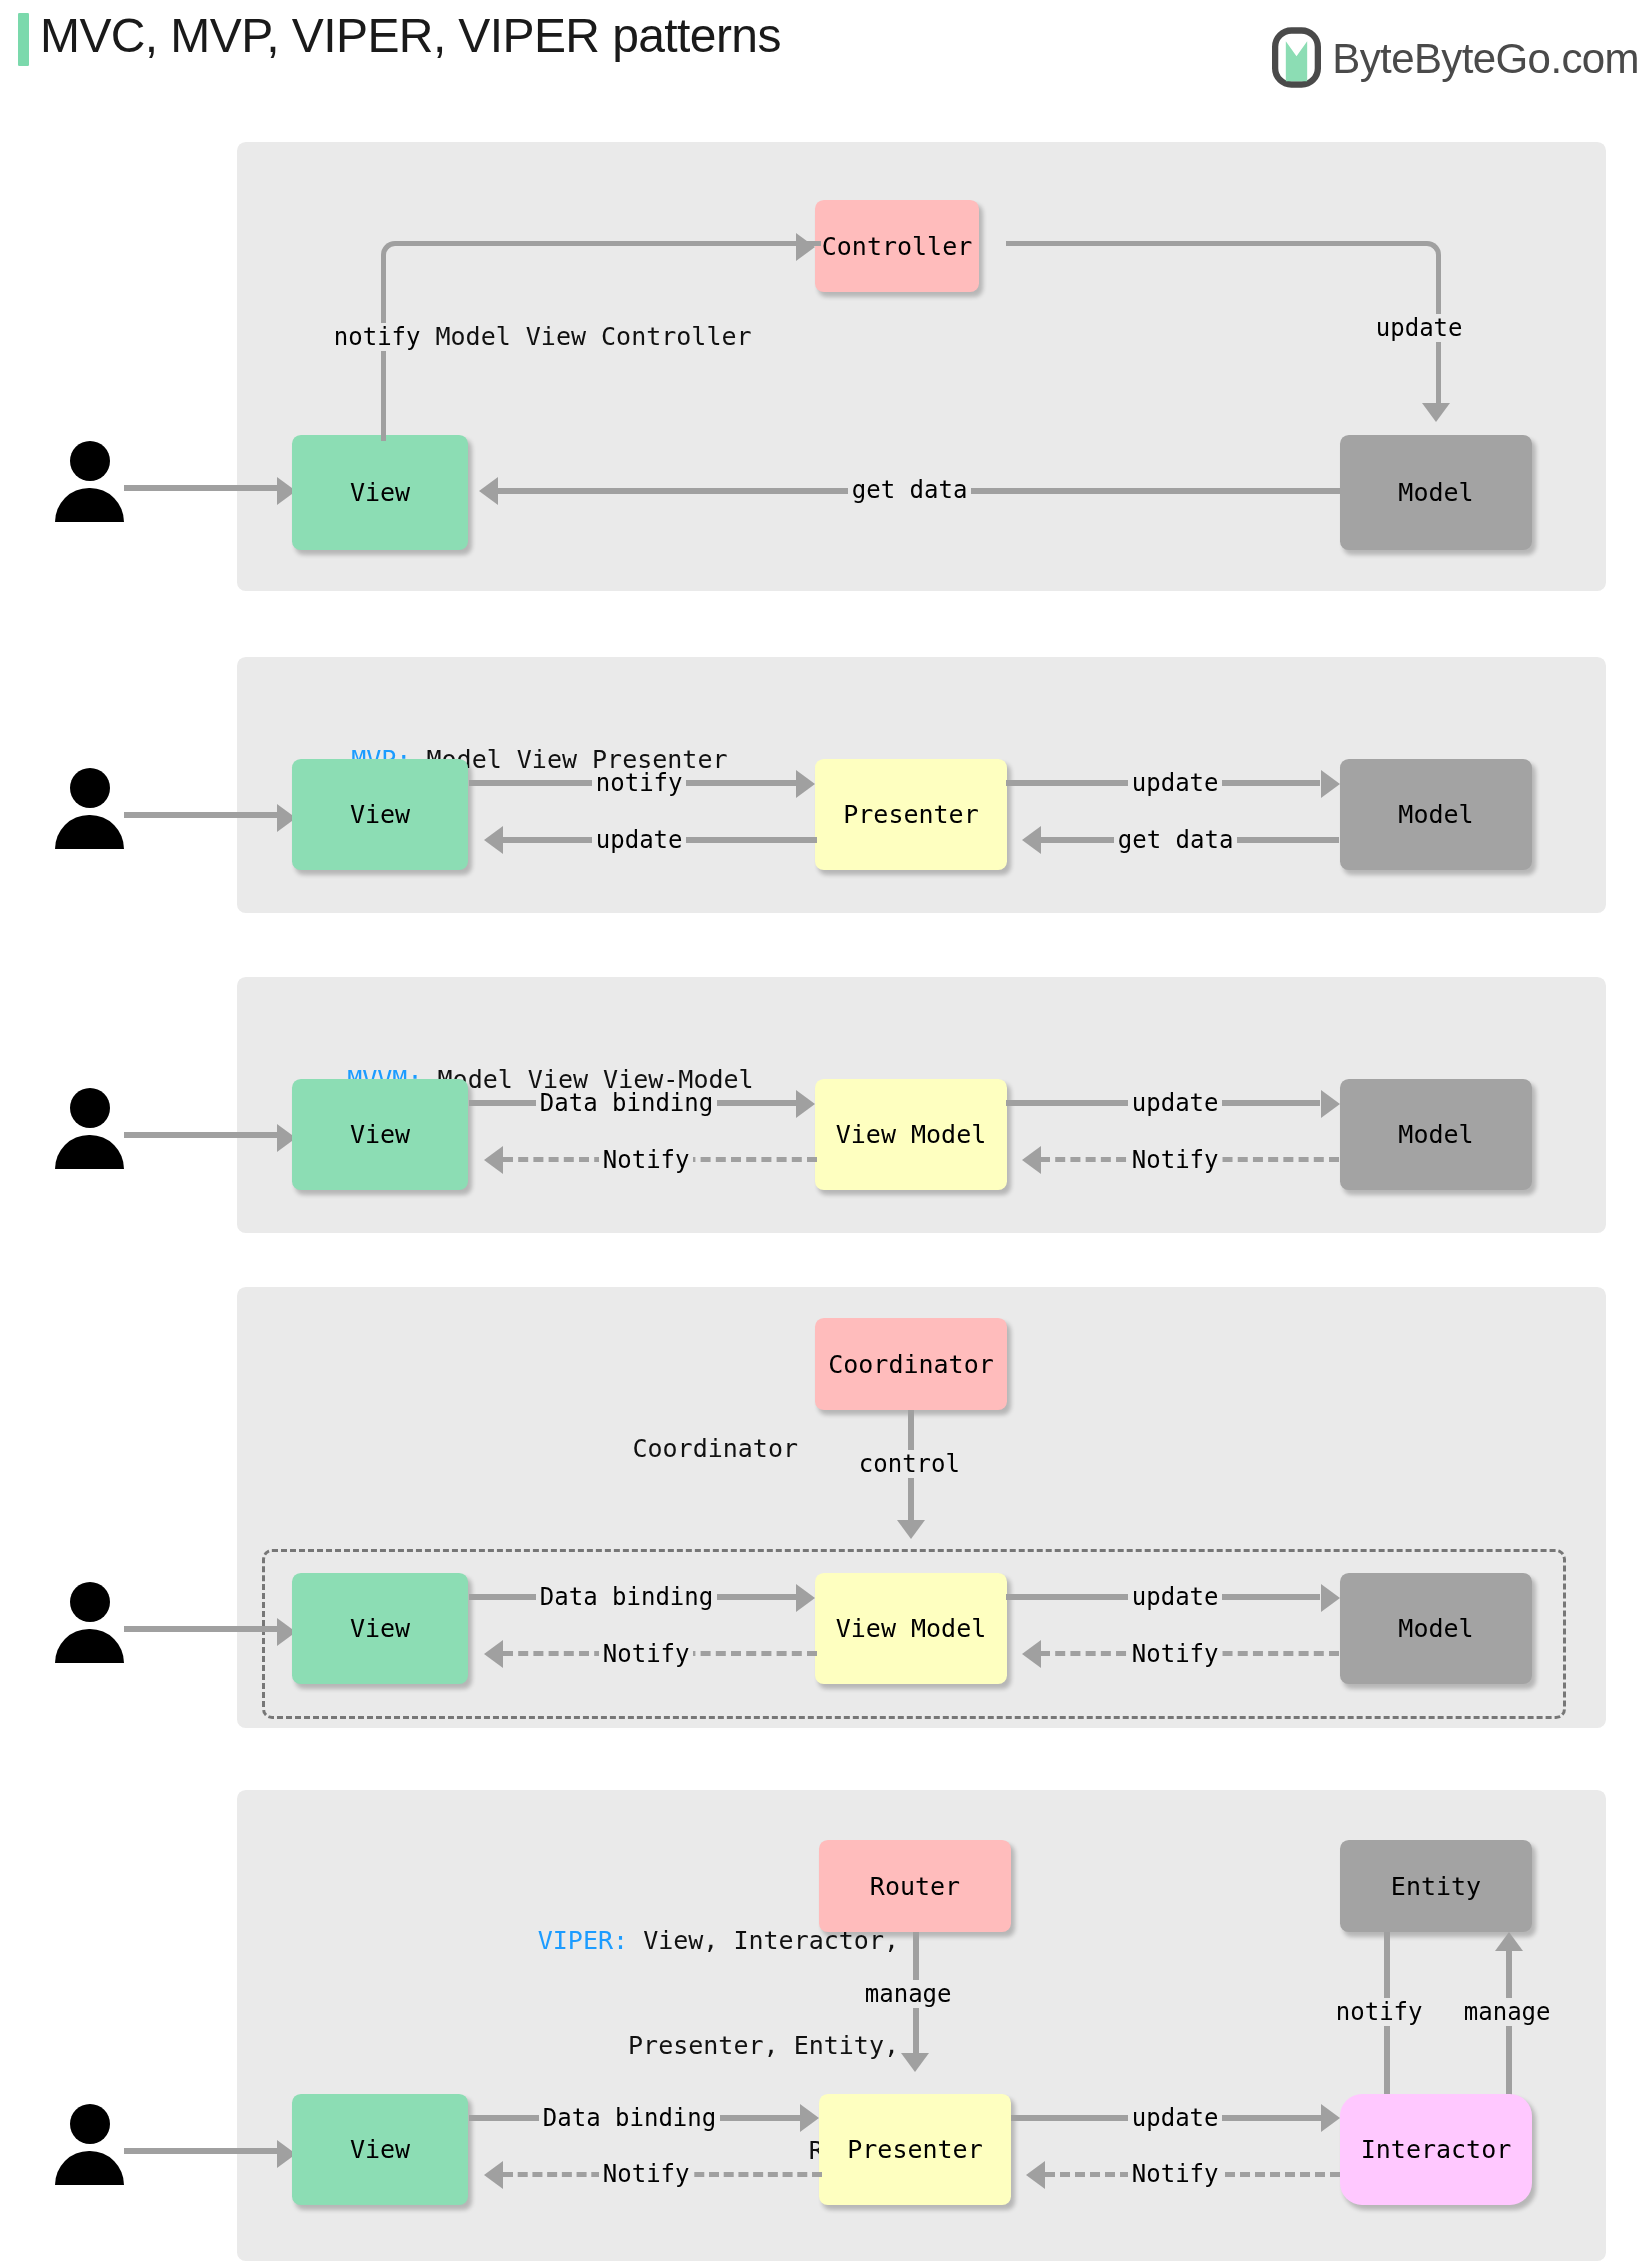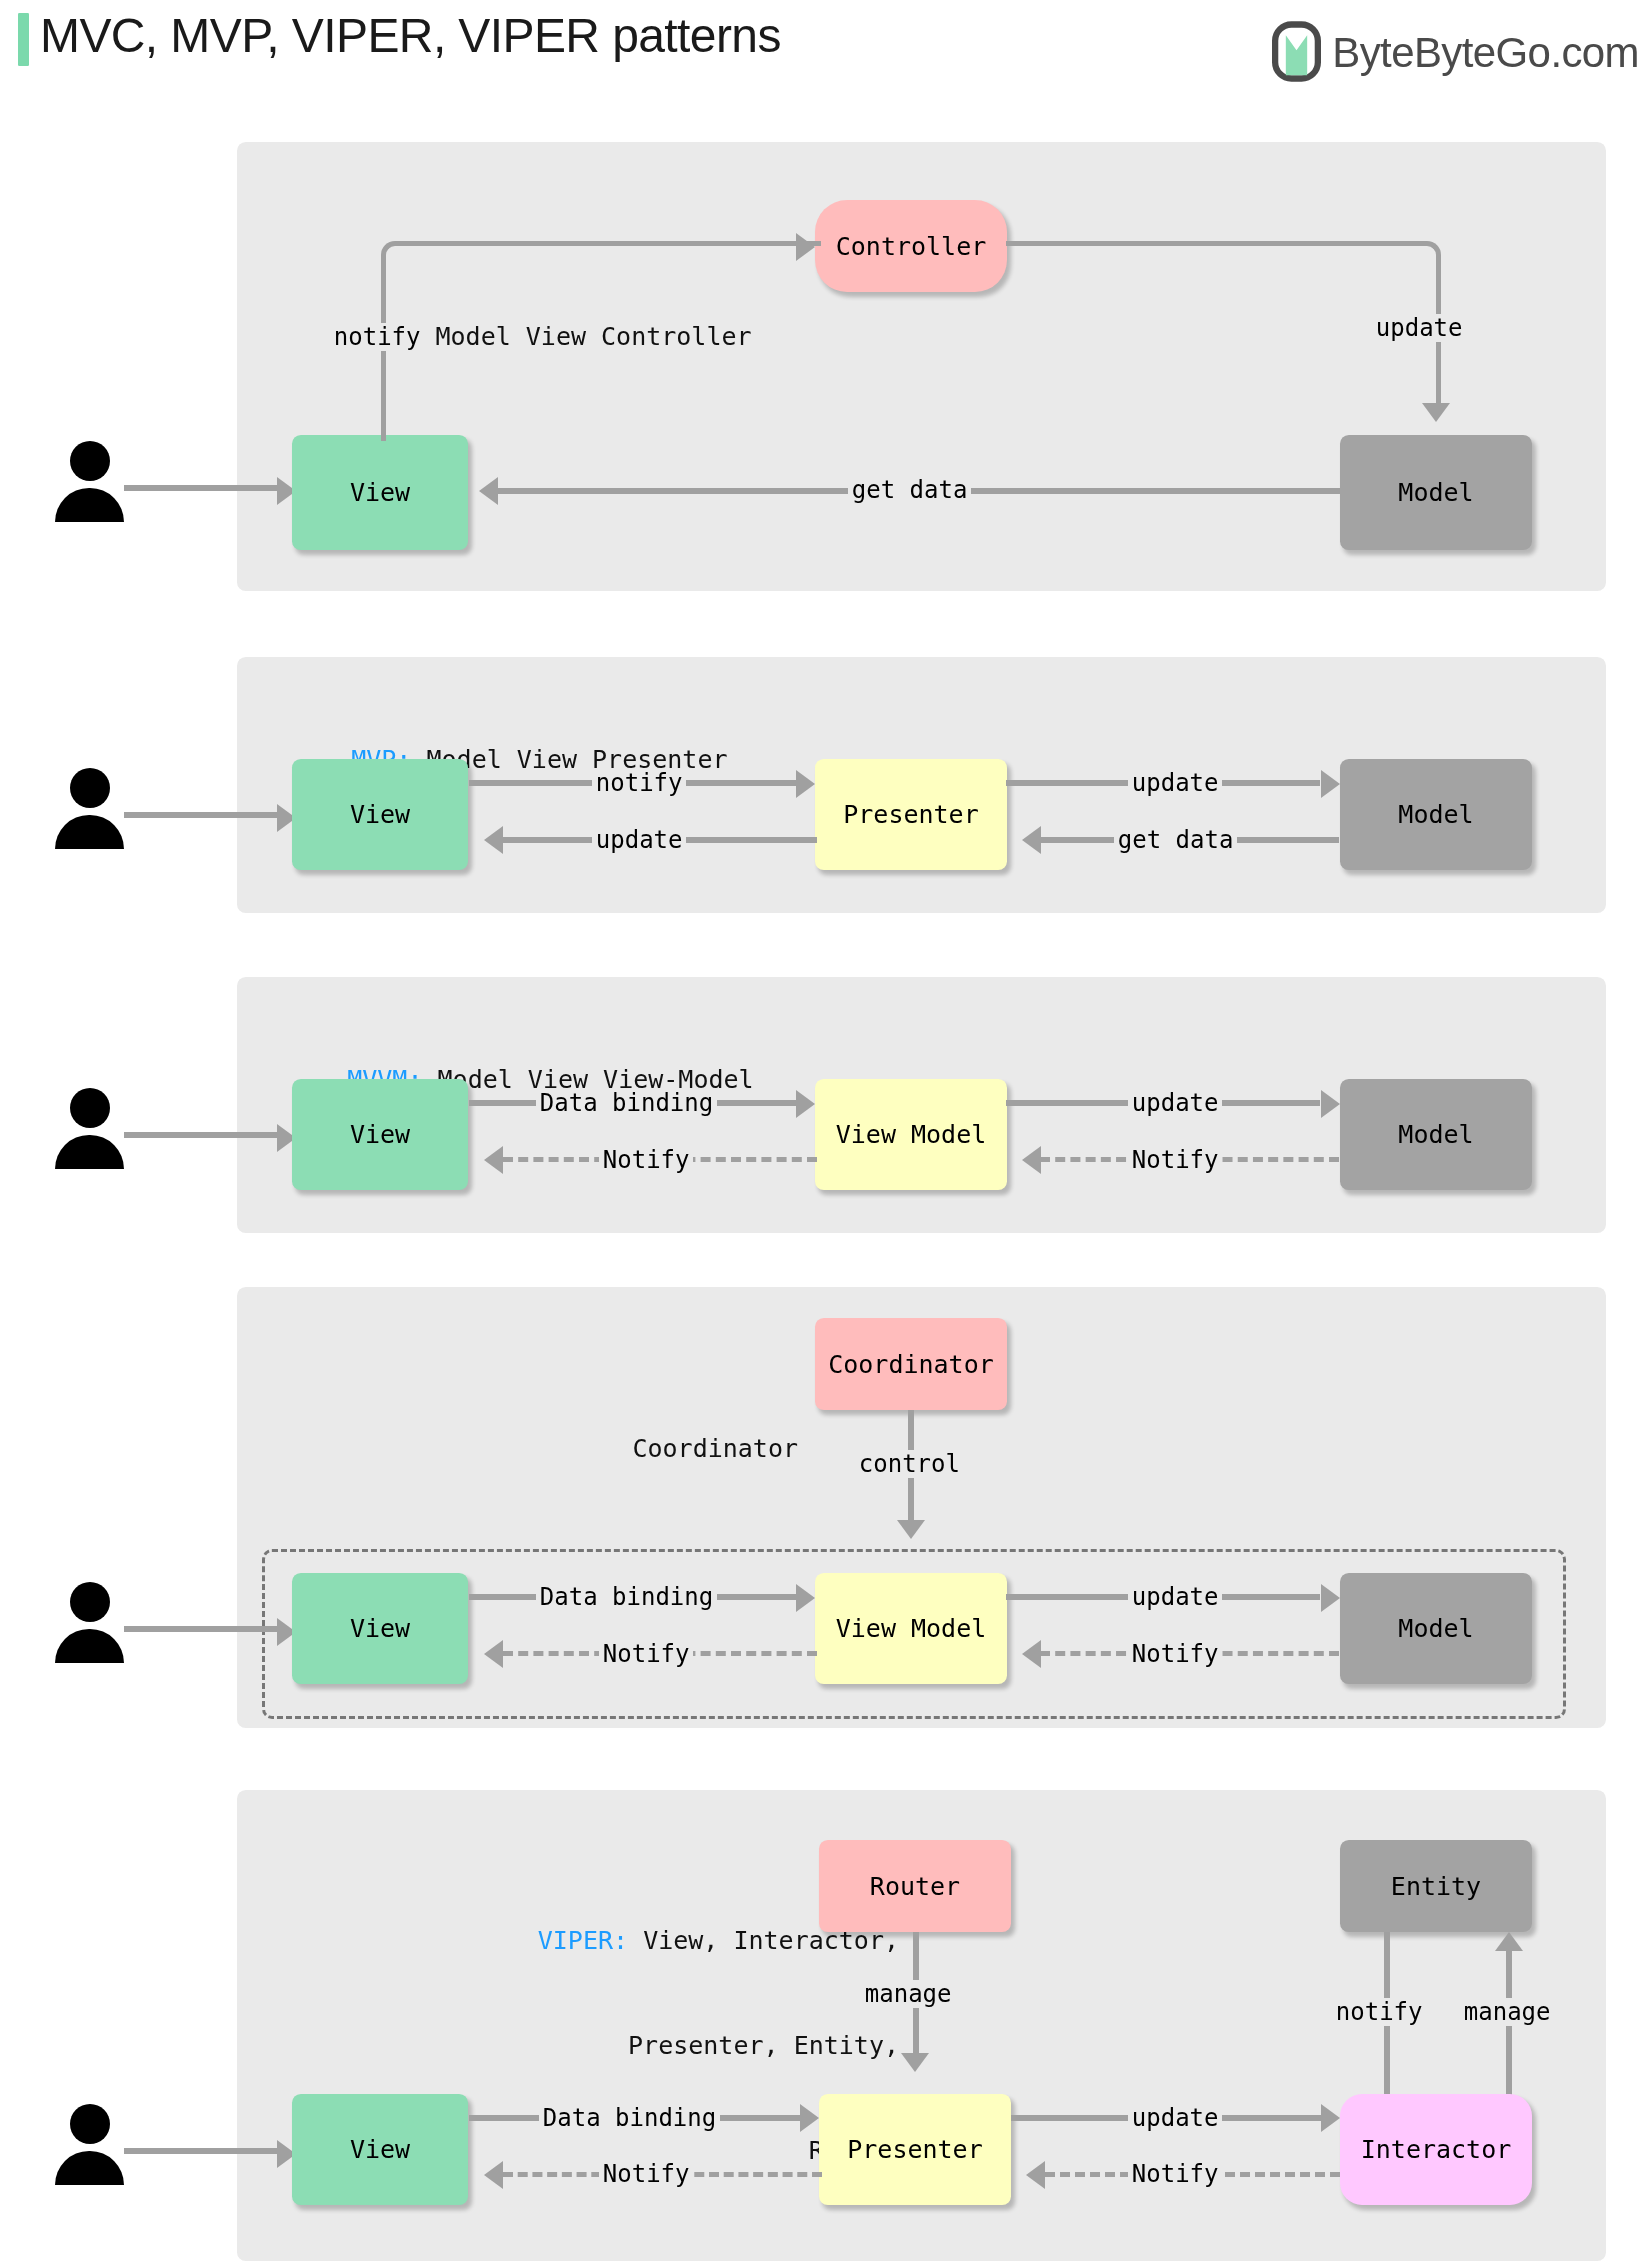--- a/index.html
+++ b/index.html
@@ -9,21 +9,21 @@
   }
 
   
   #header{position:absolute;left:0;top:0;width:1649px;height:95px;}
   #title-bar{position:absolute;left:17.6px;top:12.6px;width:11.3px;height:53px;background:#7BD9AC;border-radius:1.3px;}
   #page-title{
     position:absolute;left:40px;top:7.6px;
     font-family:"Liberation Sans","DejaVu Sans",sans-serif;
     font-size:48px;color:#1a1a1a;letter-spacing:-0.6px;white-space:nowrap;
   }
-  #brand{position:absolute;right:10px;top:21px;display:flex;align-items:center;gap:11.3px;}
+  #brand{position:absolute;right:10px;top:27px;display:flex;align-items:center;gap:11.3px;}
   #brand-text{
     font-family:"Liberation Sans","DejaVu Sans",sans-serif;
     font-size:42px;color:#4a4a4a;white-space:nowrap;letter-spacing:-0.6px;
   }
 
   
   .panel{position:absolute;background:#EAEAEA;border-radius:8.8px;}
 
   .ptitle{
     position:absolute;font-size:25px;line-height:35px;color:#111;
@@ -104,21 +104,21 @@
 <div class="user" style="left:55px;top:441px;">
   <div class="head"></div>
   <div class="body"></div>
 </div>
 <div class="hline" style="left:124px;top:485px;width:158px;"></div>
 <div class="arr-r" style="left:277px;top:477px;"></div>
 
 <div class="node n-view" style="left:292px;top:435px;width:176px;height:115px;">
     <span>View</span>
   </div>
-<div class="node n-ctrl" style="left:815px;top:200px;width:192px;height:92px;border-radius:32px;">
+<div class="node n-ctrl" style="left:815px;top:200px;width:164px;height:92px;">
     <span>Controller</span>
   </div>
 <div class="node n-model" style="left:1340px;top:435px;width:192px;height:115px;">
     <span>Model</span>
   </div>
 
 <div class="elbow tl" style="left:381px;top:241px;width:435px;height:195px;"></div>
 <div class="arr-r" style="left:796px;top:233px;"></div>
 <div class="elabel" style="left:330px;top:323px;">notify</div>
 

